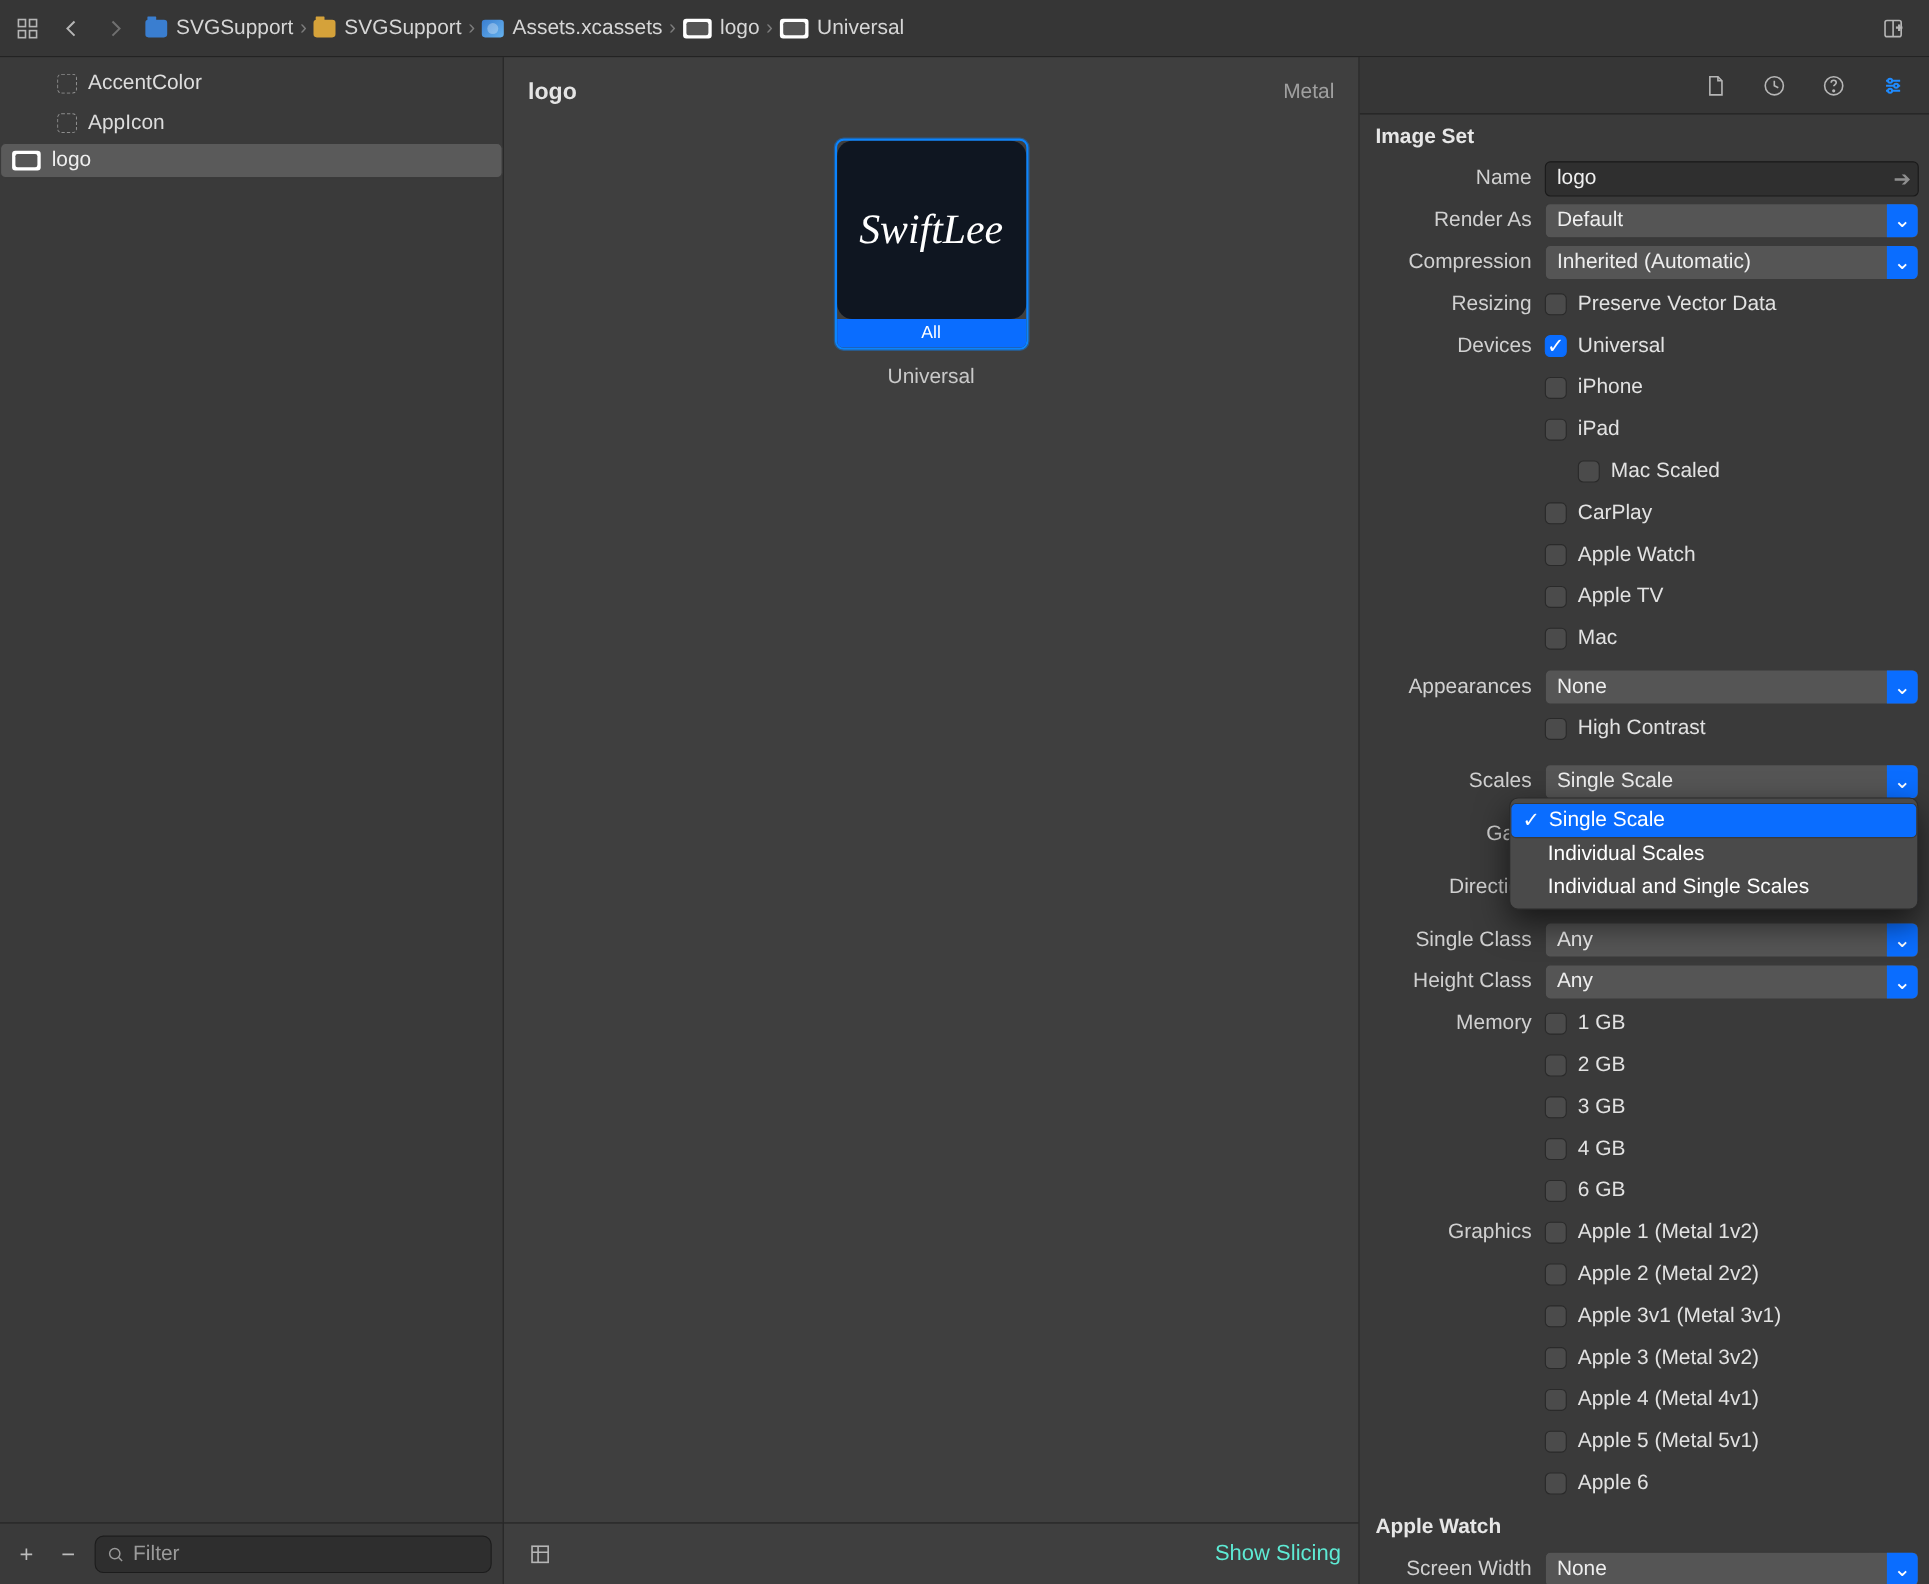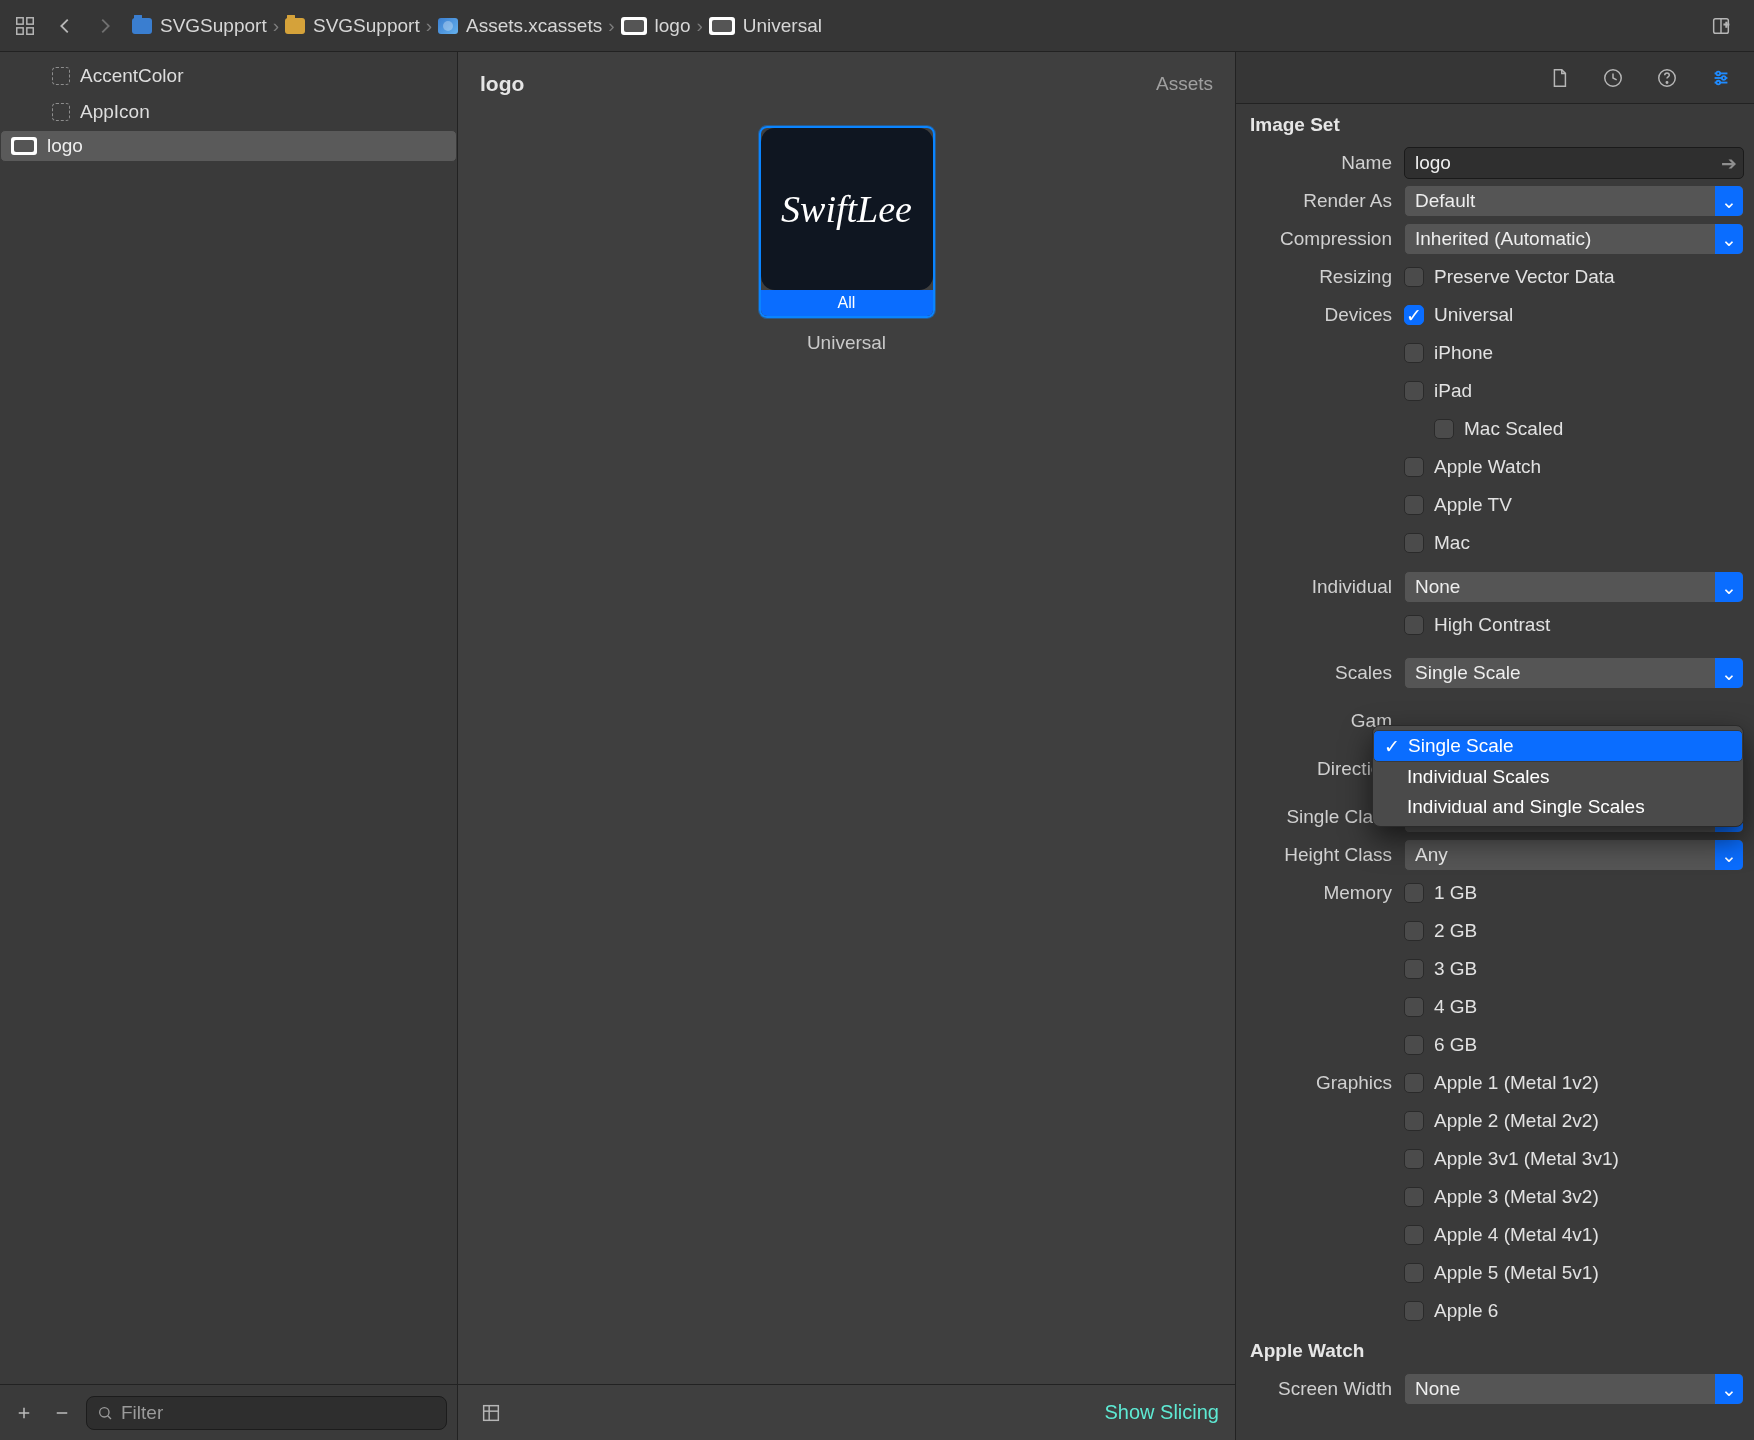--- a/index.html
+++ b/index.html
@@ -205,21 +205,21 @@
               <line x1="21" y1="21" x2="16" y2="16"></line>
             </svg>
           <span>Filter</span>
         </div>
       </div>
     </div>
 
     <div class="editor">
       <div class="ed-head">
         <span class="ttl">logo</span>
-        <span class="typ">Assets</span>
+        <span class="typ">Metal</span>
       </div>
       <div class="well-wrap">
         <div class="well">
           <div class="well-img">
               <span>SwiftLee</span>
             </div>
           <div class="well-lab">All</div>
         </div>
         <div class="well-cap">Universal</div>
       </div>
@@ -331,40 +331,47 @@
             <div class="lab"></div>
             <div class="ctl" style="padding-left:30px">
               <div class="chk"></div>
               <span class="chklabel">Mac Scaled</span>
             </div>
           </div>
         <div class="row">
             <div class="lab"></div>
             <div class="ctl">
               <div class="chk"></div>
+              <span class="chklabel">CarPlay</span>
+            </div>
+          </div>
+        <div class="row">
+            <div class="lab"></div>
+            <div class="ctl">
+              <div class="chk"></div>
               <span class="chklabel">Apple Watch</span>
             </div>
           </div>
         <div class="row">
             <div class="lab"></div>
             <div class="ctl">
               <div class="chk"></div>
               <span class="chklabel">Apple TV</span>
             </div>
           </div>
         <div class="row">
             <div class="lab"></div>
             <div class="ctl">
               <div class="chk"></div>
               <span class="chklabel">Mac</span>
             </div>
           </div>
 
         <div class="row" style="margin-top:6px">
-          <div class="lab">Individual</div>
+          <div class="lab">Appearances</div>
           <div class="ctl">
               <div class="sel">
                 <span>None</span>
                 <span class="chv">⌄</span>
               </div>
             </div>
         </div>
         <div class="row">
             <div class="lab"></div>
             <div class="ctl">

